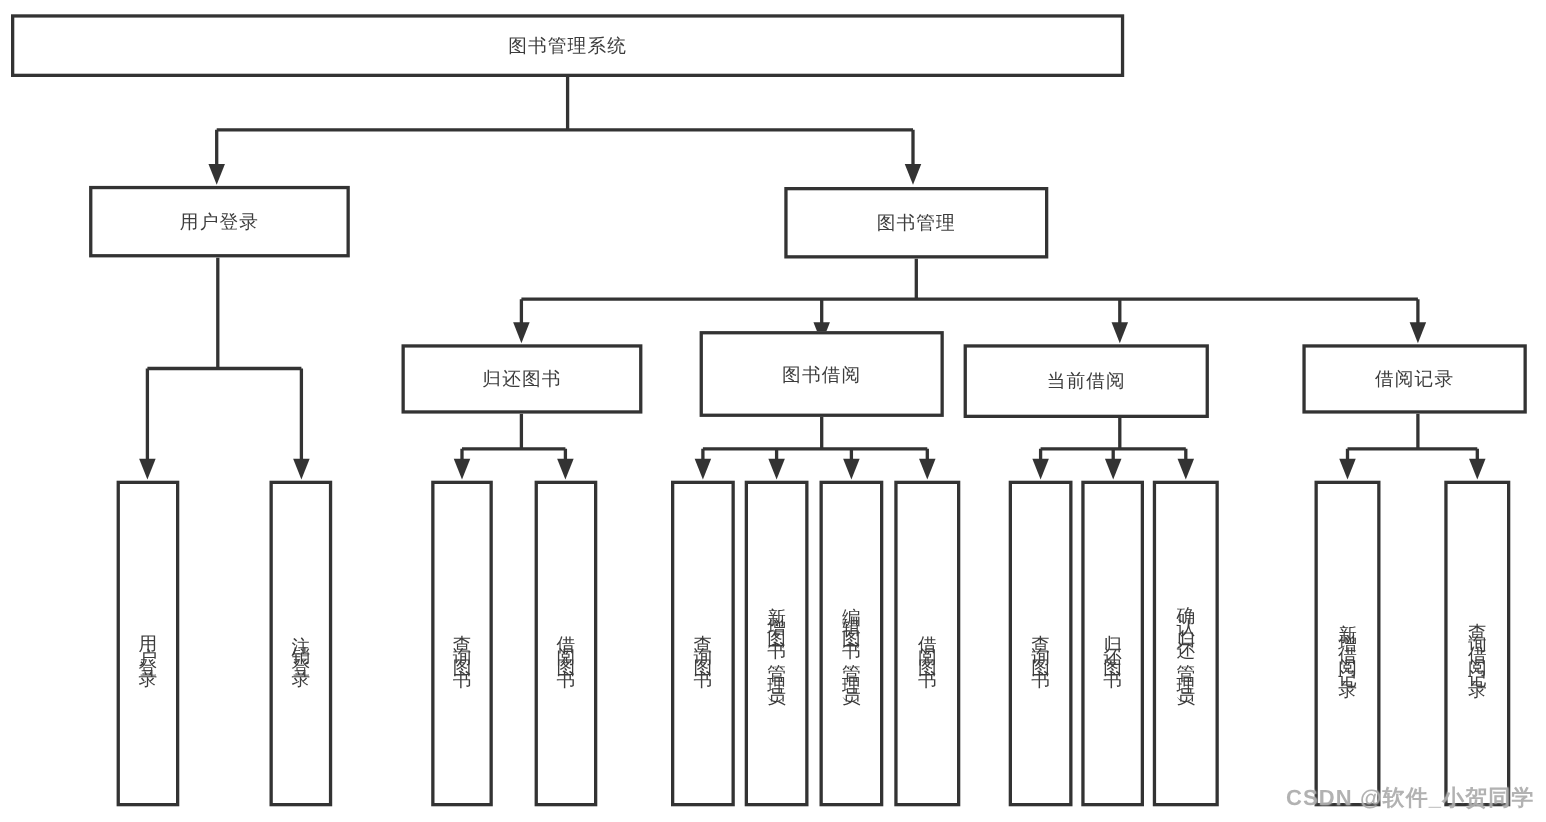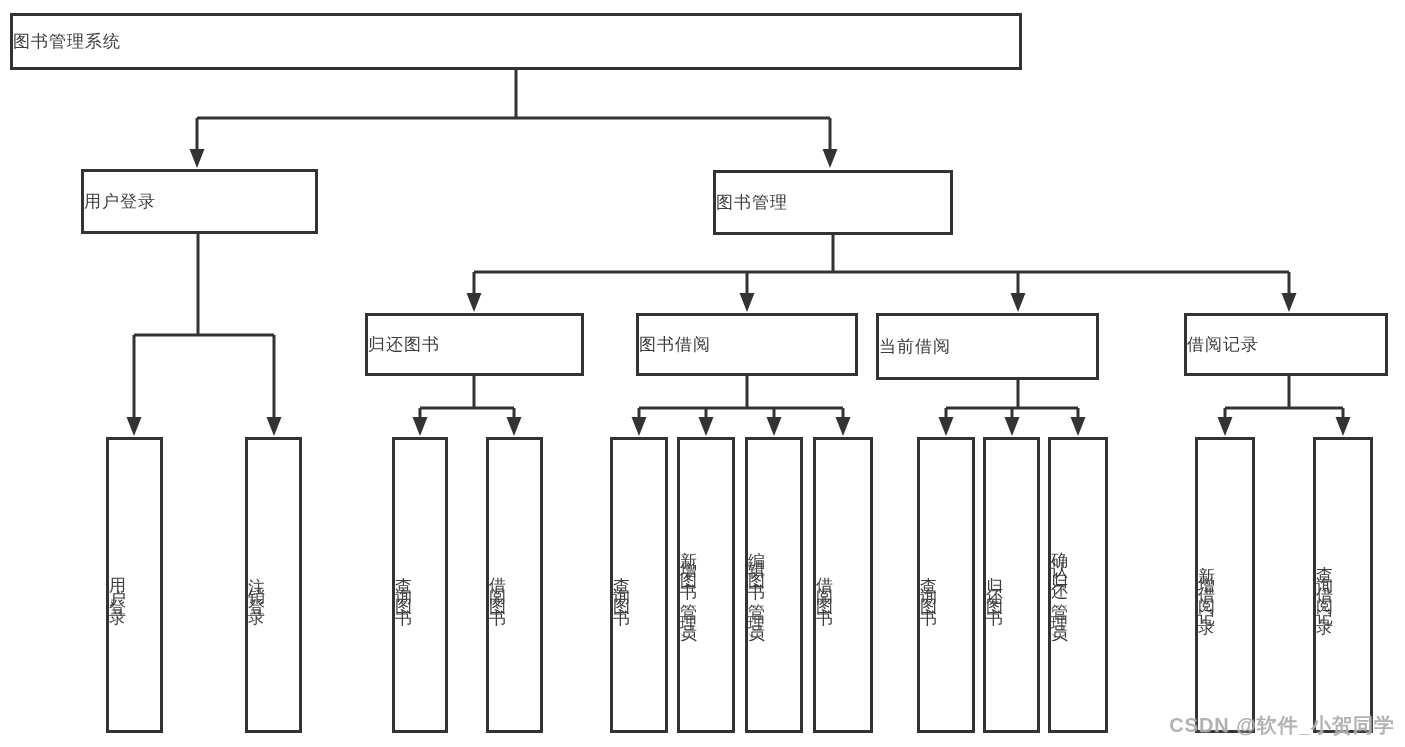--- a/index.html
+++ b/index.html
@@ -22,20 +22,21 @@
     z-index: 0;
   }
   .node {
     position: absolute;
     box-sizing: border-box;
     background: #ffffff;
     border: 3px solid #333333;
     color: #3c3c3c;
     display: flex;
     align-items: center;
+    justify-content: center;
     z-index: 1;
   }
   .node.h span {
     font-size: 17px;
     letter-spacing: 1px;
     white-space: nowrap;
   }
   .node.v span {
     writing-mode: vertical-lr;
     text-orientation: upright;
@@ -108,21 +109,21 @@
   <div class="node h" style="left:81px; top:169px; width:237px; height:65px">
     <span>用户登录</span>
   </div>
   <div class="node h" style="left:713px; top:170px; width:240px; height:65px">
     <span>图书管理</span>
   </div>
 
   <div class="node h" style="left:365px; top:313px; width:219px; height:63px">
     <span>归还图书</span>
   </div>
-  <div class="node h" style="left:636px; top:313px; width:222px; height:63px">
+  <div class="node h" style="left:636px; top:301px; width:222px; height:78px">
     <span>图书借阅</span>
   </div>
   <div class="node h" style="left:876px; top:313px; width:223px; height:67px">
     <span>当前借阅</span>
   </div>
   <div class="node h" style="left:1184px; top:313px; width:204px; height:63px">
     <span>借阅记录</span>
   </div>
 
   <div class="node v" style="left:106px; top:437px; width:57px; height:296px">

